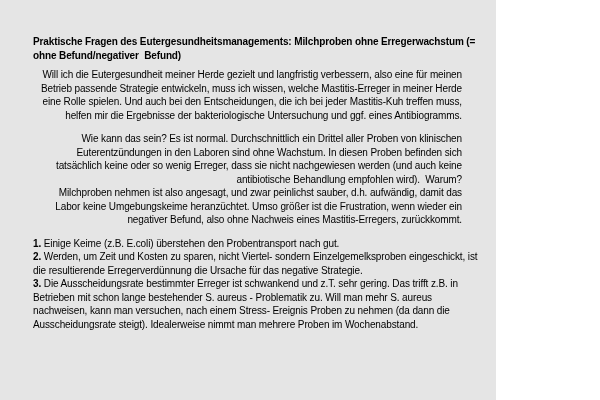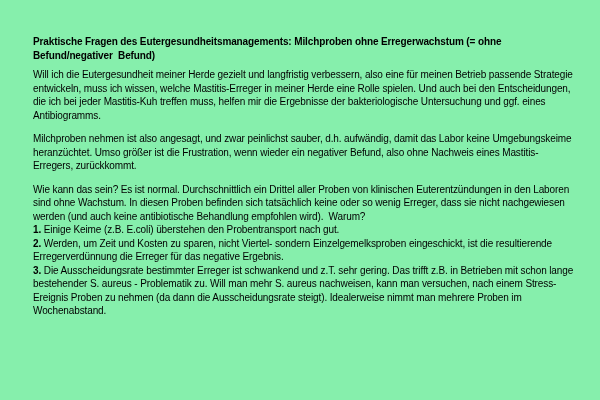--- a/index.html
+++ b/index.html
@@ -2,41 +2,42 @@
 <html><head>
 <meta charset="utf-8">
 <style>
   html, body {
     margin: 0;
     padding: 0;
     background: #ffffff;
   }
   .page {
     position: relative;
-    width: 600px;
+    width: 496px;
     height: 400px;
     box-sizing: border-box;
-    background: #86efac;
+    background: #e5e5e5;
     color: #000000;
     font-family: "Liberation Sans", sans-serif;
     font-size: 10px;
     line-height: 13.5px;
     letter-spacing: -0.12px;
     padding: 35px 18px 0 33px;
     overflow: hidden;
   }
   .title {
     font-size: 10px;
     font-weight: bold;
     margin: 0 0 6px 0;
     white-space: pre-wrap;
   }
   .para {
-    margin: 0 4px 10px 0;
+    margin: 0 16px 10px 0;
     white-space: pre-wrap;
+    text-align: right;
   }
   .para.no-gap {
     margin-bottom: 0;
   }
   .numbered-list {
     margin: 0;
     padding: 0;
   }
   .list-item {
     margin: 0;
@@ -48,29 +49,29 @@
 </style>
 </head>
 <body>
 
 <div class="page">
 
   <h1 class="title">Praktische Fragen des Eutergesundheitsmanagements: Milchproben ohne Erregerwachstum (= ohne Befund/negativer  Befund)</h1>
 
   <p class="para">Will ich die Eutergesundheit meiner Herde gezielt und langfristig verbessern, also eine für meinen Betrieb passende Strategie entwickeln, muss ich wissen, welche Mastitis-Erreger in meiner Herde eine Rolle spielen. Und auch bei den Entscheidungen, die ich bei jeder Mastitis-Kuh treffen muss, helfen mir die Ergebnisse der bakteriologische Untersuchung und ggf. eines Antibiogramms.</p>
 
+  <p class="para no-gap">Wie kann das sein? Es ist normal. Durchschnittlich ein Drittel aller Proben von klinischen Euterentzündungen in den Laboren sind ohne Wachstum. In diesen Proben befinden sich tatsächlich keine oder so wenig Erreger, dass sie nicht nachgewiesen werden (und auch keine antibiotische Behandlung empfohlen wird).  Warum?</p>
+
   <p class="para">Milchproben nehmen ist also angesagt, und zwar peinlichst sauber, d.h. aufwändig, damit das Labor keine Umgebungskeime heranzüchtet. Umso größer ist die Frustration, wenn wieder ein negativer Befund, also ohne Nachweis eines Mastitis-Erregers, zurückkommt.</p>
-
-  <p class="para no-gap">Wie kann das sein? Es ist normal. Durchschnittlich ein Drittel aller Proben von klinischen Euterentzündungen in den Laboren sind ohne Wachstum. In diesen Proben befinden sich tatsächlich keine oder so wenig Erreger, dass sie nicht nachgewiesen werden (und auch keine antibiotische Behandlung empfohlen wird).  Warum?</p>
 
   <div class="numbered-list">
 
     <p class="list-item"><span class="list-num">1.</span> <span>Einige Keime (z.B. E.coli) überstehen den Probentransport nach gut.</span></p>
 
-    <p class="list-item"><span class="list-num">2.</span> <span>Werden, um Zeit und Kosten zu sparen, nicht Viertel- sondern Einzelgemelksproben eingeschickt, ist die resultierende Erregerverdünnung die Erreger für das negative Ergebnis.</span></p>
+    <p class="list-item"><span class="list-num">2.</span> <span>Werden, um Zeit und Kosten zu sparen, nicht Viertel- sondern Einzelgemelksproben eingeschickt, ist die resultierende Erregerverdünnung die Ursache für das negative Strategie.</span></p>
 
     <p class="list-item"><span class="list-num">3.</span> <span>Die Ausscheidungsrate bestimmter Erreger ist schwankend und z.T. sehr gering. Das trifft z.B. in Betrieben mit schon lange bestehender S. aureus - Problematik zu. Will man mehr S. aureus nachweisen, kann man versuchen, nach einem Stress- Ereignis Proben zu nehmen (da dann die Ausscheidungsrate steigt). Idealerweise nimmt man mehrere Proben im Wochenabstand.</span></p>
 
 
 
   </div>
 
 </div>
 
 </body></html>

